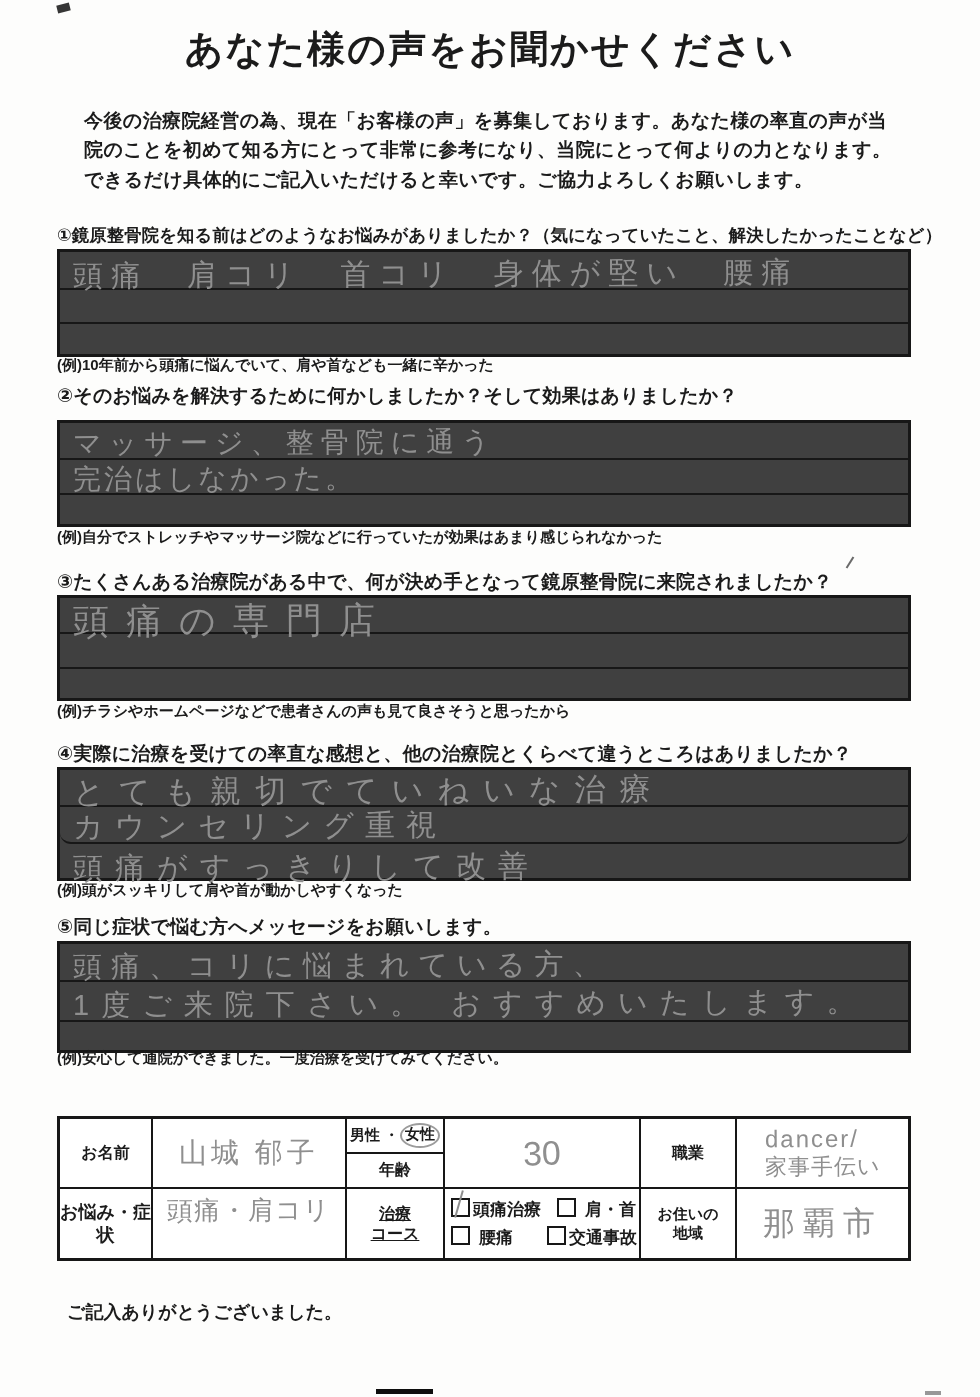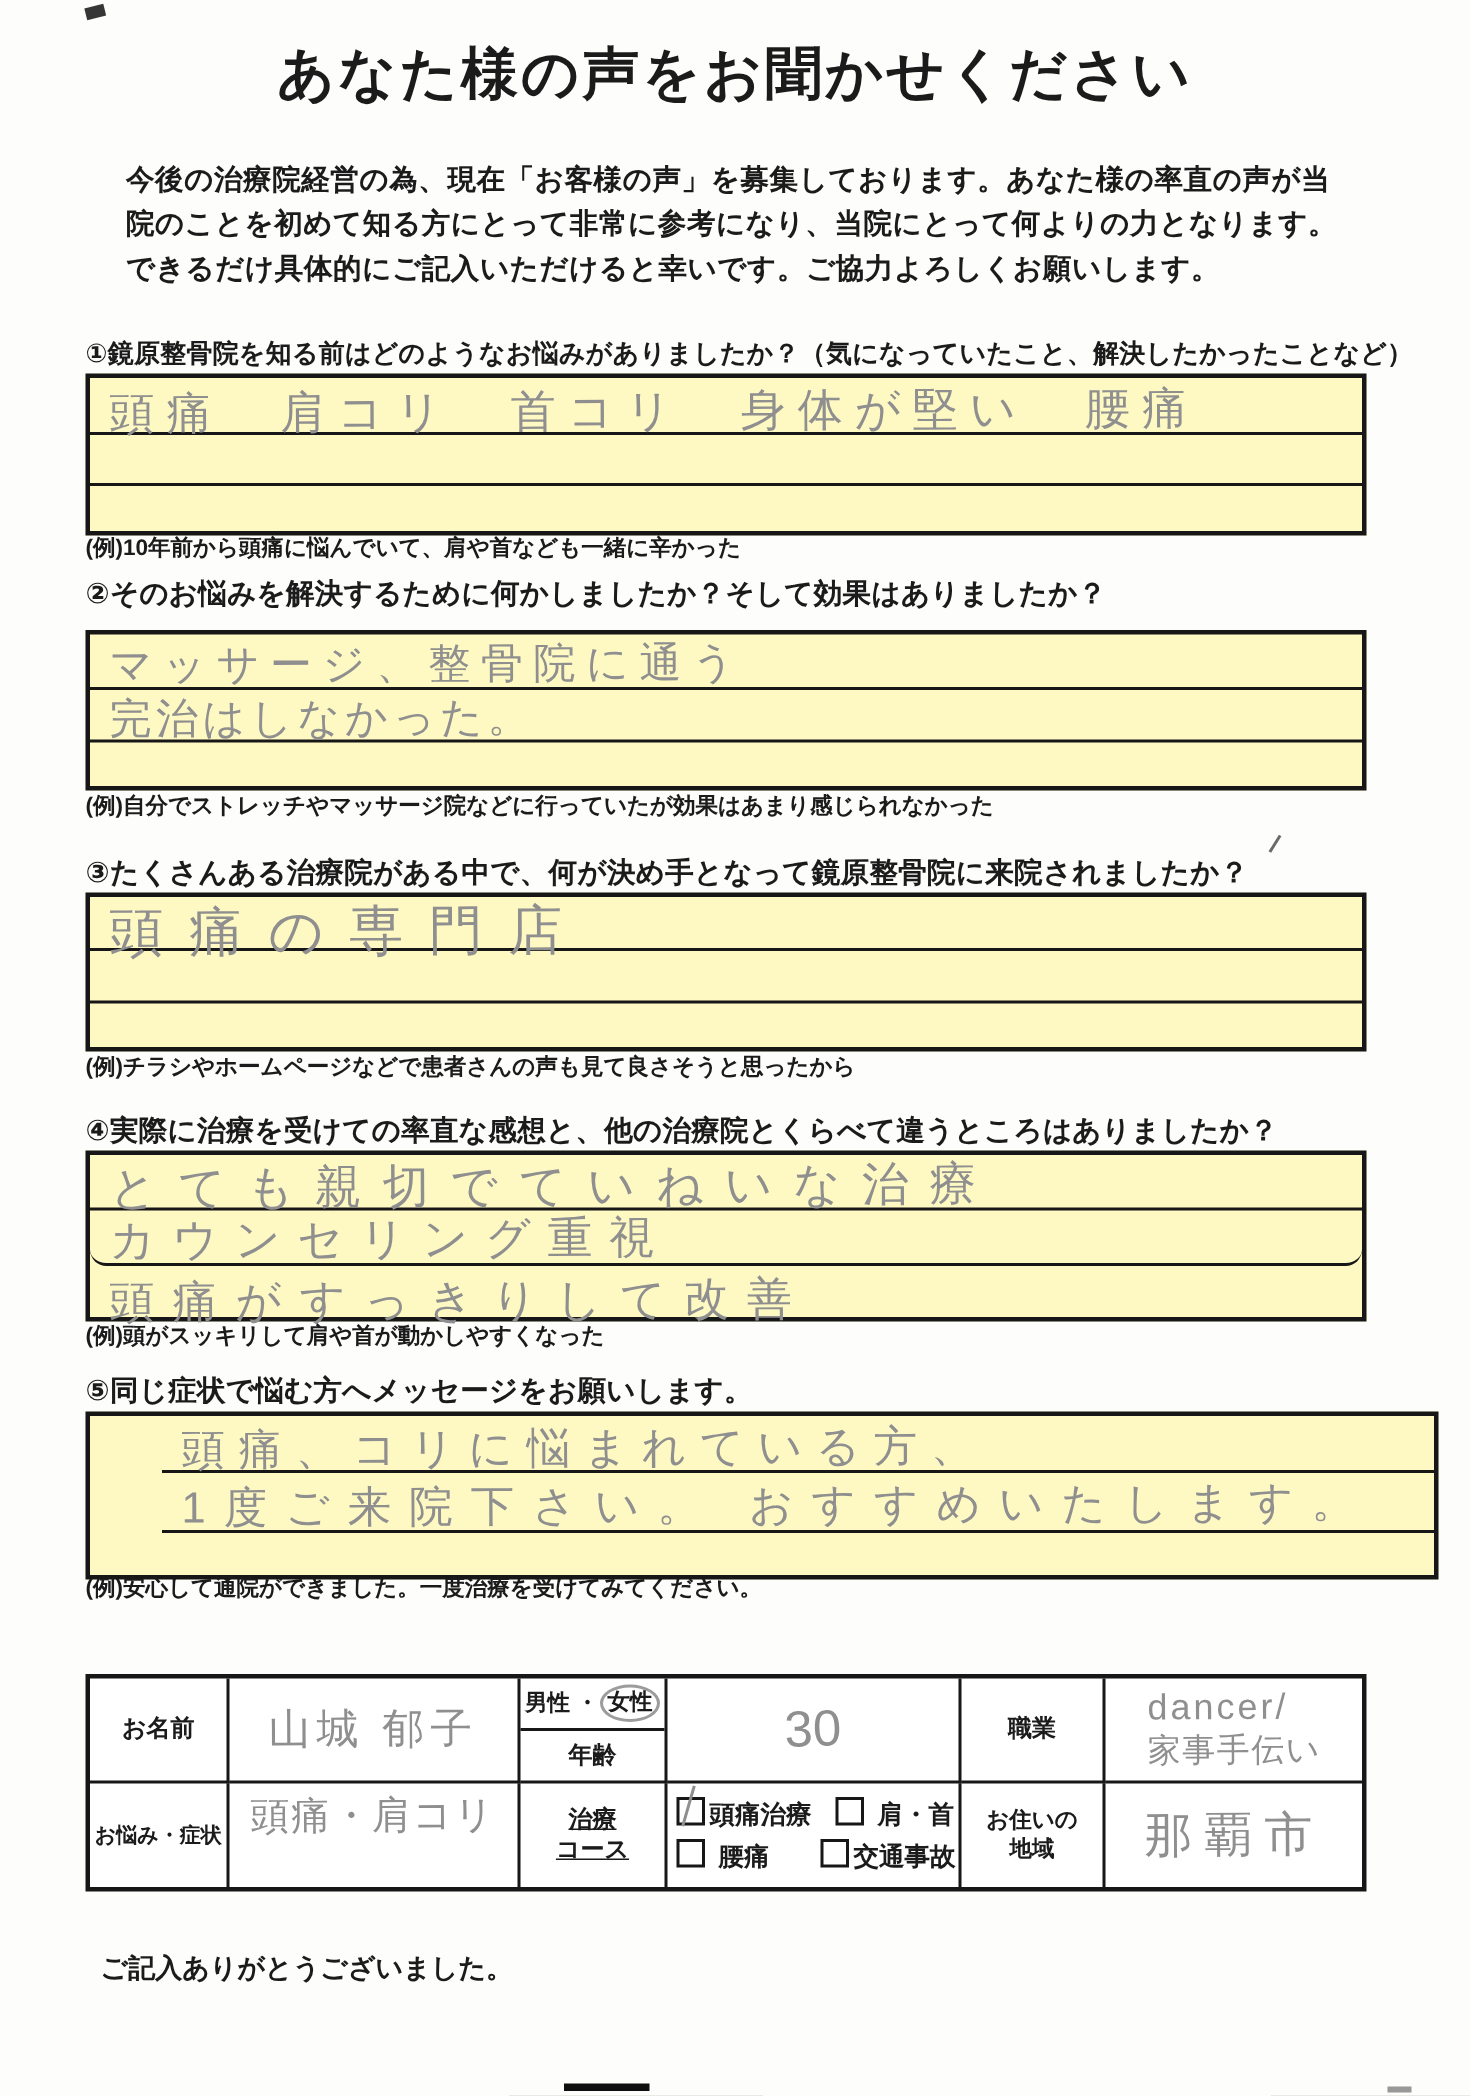--- a/index.html
+++ b/index.html
@@ -24,21 +24,21 @@
     margin:0;
   }
   .q-label {
     position:absolute; left:57px; width:880px;
     font-size:19px; font-weight:700; white-space:nowrap;
     letter-spacing:0.2px;
   }
   .q-label.small { font-size:17.3px; }
   .abox {
     position:absolute; left:57px; width:848px;
-    border:3px solid #171717; background:#fef9c3;
+    border:3px solid #171717; background:#404040;
     display:flex; flex-direction:column;
   }
   .arow {
     box-sizing:border-box;
     border-bottom:2px solid #171717;
     padding-left:13px;
     display:flex; align-items:center;
     overflow:visible;
   }
   .arow:last-child { border-bottom:none; }
@@ -71,21 +71,21 @@
   .cell {
     box-sizing:border-box;
     border-right:2px solid #171717;
     border-bottom:2px solid #171717;
     display:flex; align-items:center; justify-content:center;
     text-align:center; overflow:visible;
   }
   .cell.last-col { border-right:none; }
   .cell.last-row { border-bottom:none; }
   .cell-label { font-weight:700; font-size:16px; line-height:1.25; }
-  .cell-label.sm { font-size:14px; }
+  .cell-label.sm { font-size:18px; }
   .stacked { flex-direction:column; align-items:stretch; padding:0; justify-content:flex-start; }
   .substack {
     flex:1; display:flex; align-items:center; justify-content:center;
     font-weight:700; font-size:15px; white-space:nowrap;
   }
   .substack.top { border-bottom:2px solid #171717; }
   .circled {
     border:2px solid #9c9c9c; border-radius:50%;
     padding:0 3px 2px 3px; display:inline-block;
   }
@@ -174,21 +174,21 @@
     <div class="arow" style="height:37px;border-radius:11px;">
       <span class="hw hw-q4b">カウンセリング重視</span>
     </div>
     <div class="arow" style="height:34px;">
       <span class="hw hw-q4c">頭痛がすっきりして改善</span>
     </div>
   </div>
   <div class="example" style="top:881px;">(例)頭がスッキリして肩や首が動かしやすくなった</div>
 
   <div class="q-label" style="top:914px;">⑤同じ症状で悩む方へメッセージをお願いします。</div>
-  <div class="abox" style="top:941px;padding-left:48px;">
+  <div class="abox" style="top:941px;">
     <div class="arow" style="height:38px;">
       <span class="hw hw-q5a">頭痛、コリに悩まれている方、</span>
     </div>
     <div class="arow" style="height:40px;">
       <span class="hw hw-q5b">1度ご来院下さい。 おすすめいたします。</span>
     </div>
     <div class="arow" style="height:28px;"></div>
   </div>
   <div class="example" style="top:1049px;">(例)安心して通院ができました。一度治療を受けてみてください。</div>
 

